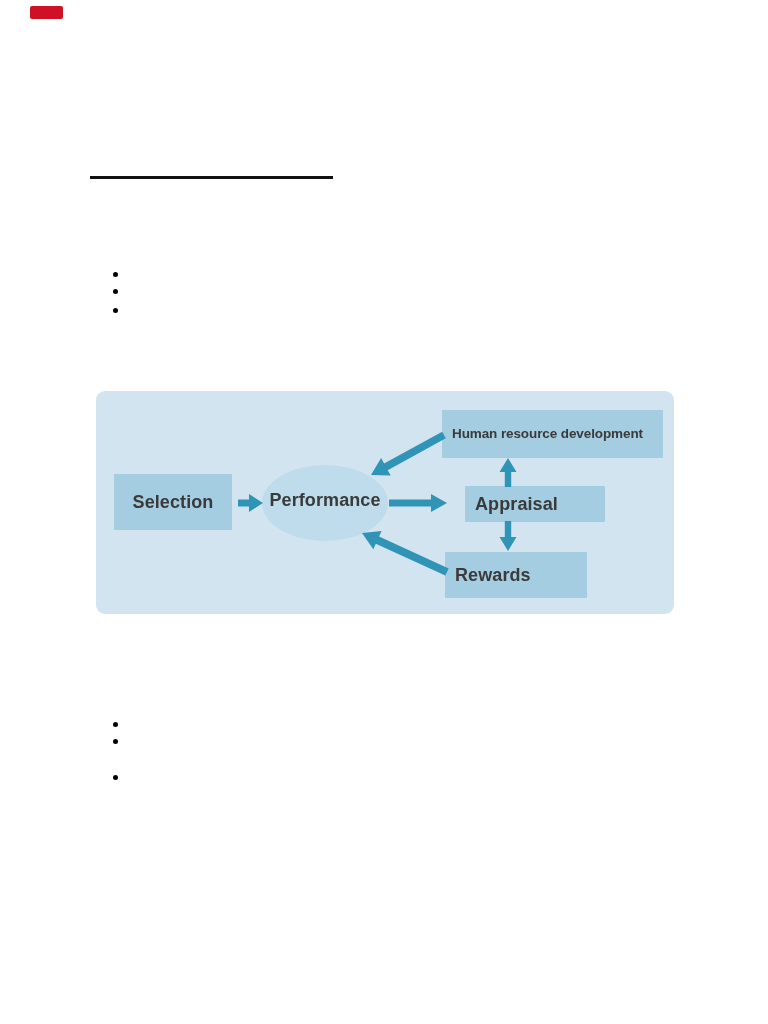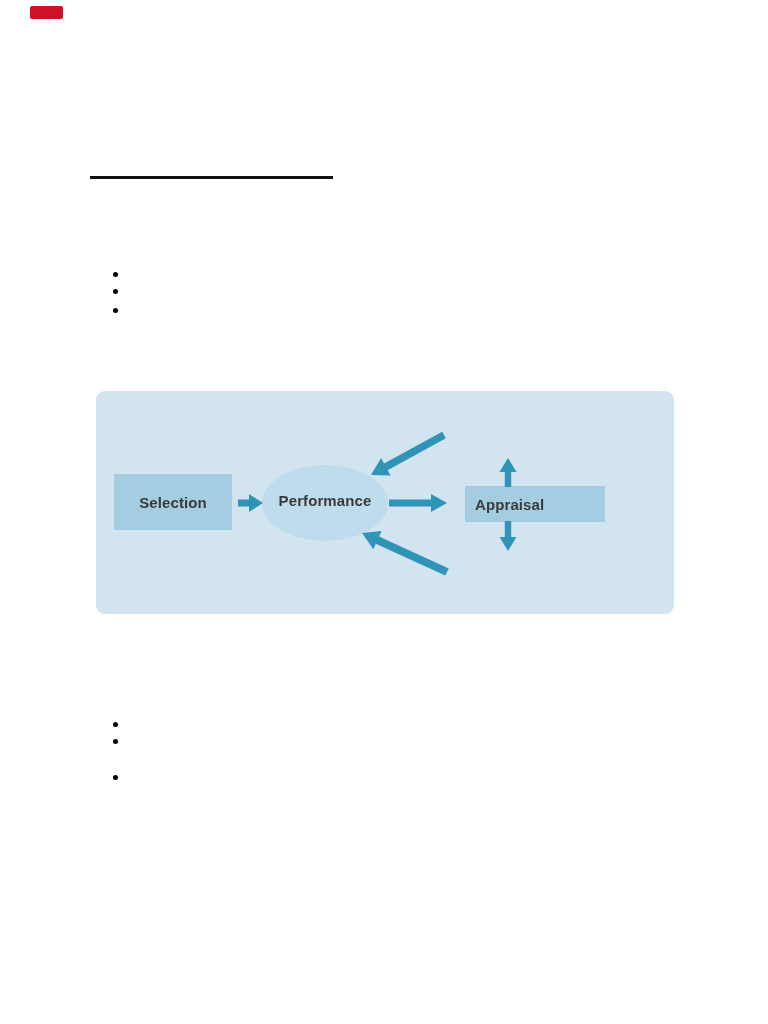--- a/index.html
+++ b/index.html
@@ -24,21 +24,21 @@
     position:absolute;width:5px;height:5px;border-radius:50%;
     background:var(--bullet,#000);
   }
   .figure-panel{
     position:absolute;left:96px;top:391px;width:578px;height:223px;
     background:var(--panel,#d2e4f0);border-radius:9px;
   }
   .node{
     position:absolute;display:flex;align-items:center;
     color:var(--label,#3a3a3a);
-    font-weight:bold;font-size:15px;line-height:1;
+    font-weight:bold;font-size:18px;line-height:1;
     letter-spacing:0.1px;
   }
   .node.box{background:var(--node,#a5cde1);padding-left:10px;box-sizing:border-box;}
   .node-selection{left:114px;top:474px;width:118px;height:56px;justify-content:center;padding-left:0 !important;}
   .node-performance{
     left:262px;top:465px;width:126px;height:76px;
     background:var(--ellipse,#bedceb);border-radius:50%;
     justify-content:center;
   }
   .node-performance .node-label{transform:translateY(-3px);}
@@ -66,25 +66,31 @@
   <div class="figure-panel"></div>
 
   <div class="node box node-selection">
     <span class="node-label">Selection</span>
   </div>
 
   <div class="node node-performance">
     <span class="node-label">Performance</span>
   </div>
 
+  <div class="node box node-hrd">
+    <span class="node-label">Human resource development</span>
+  </div>
 
   <div class="node box node-appraisal">
     <span class="node-label">Appraisal</span>
   </div>
 
+  <div class="node box node-rewards">
+    <span class="node-label">Rewards</span>
+  </div>
 
   <svg class="arrows" viewBox="0 0 768 1024" xmlns="http://www.w3.org/2000/svg">
       <polygon points="238.0,506.5 249.0,506.5 249.0,512.0 263.0,503.0 249.0,494.0 249.0,499.5 238.0,499.5" fill="#2f94b6"></polygon>
       <polygon points="389.0,506.5 431.0,506.5 431.0,512.0 447.0,503.0 431.0,494.0 431.0,499.5 389.0,499.5" fill="#2f94b6"></polygon>
       <polygon points="511.2,487.0 511.2,472.0 516.5,472.0 508.0,458.0 499.5,472.0 504.8,472.0 504.8,487.0" fill="#2f94b6"></polygon>
       <polygon points="504.8,521.0 504.8,537.0 499.5,537.0 508.0,551.0 516.5,537.0 511.2,537.0 511.2,521.0" fill="#2f94b6"></polygon>
       <polygon points="442.2,431.7 384.1,463.5 381.1,458.1 371.0,475.0 390.7,475.6 387.7,470.2 445.8,438.3" fill="#2f94b6"></polygon>
       <polygon points="448.7,568.4 379.1,536.5 381.6,531.0 362.0,533.0 373.3,549.2 375.8,543.7 445.3,575.6" fill="#2f94b6"></polygon>
     </svg>
 

